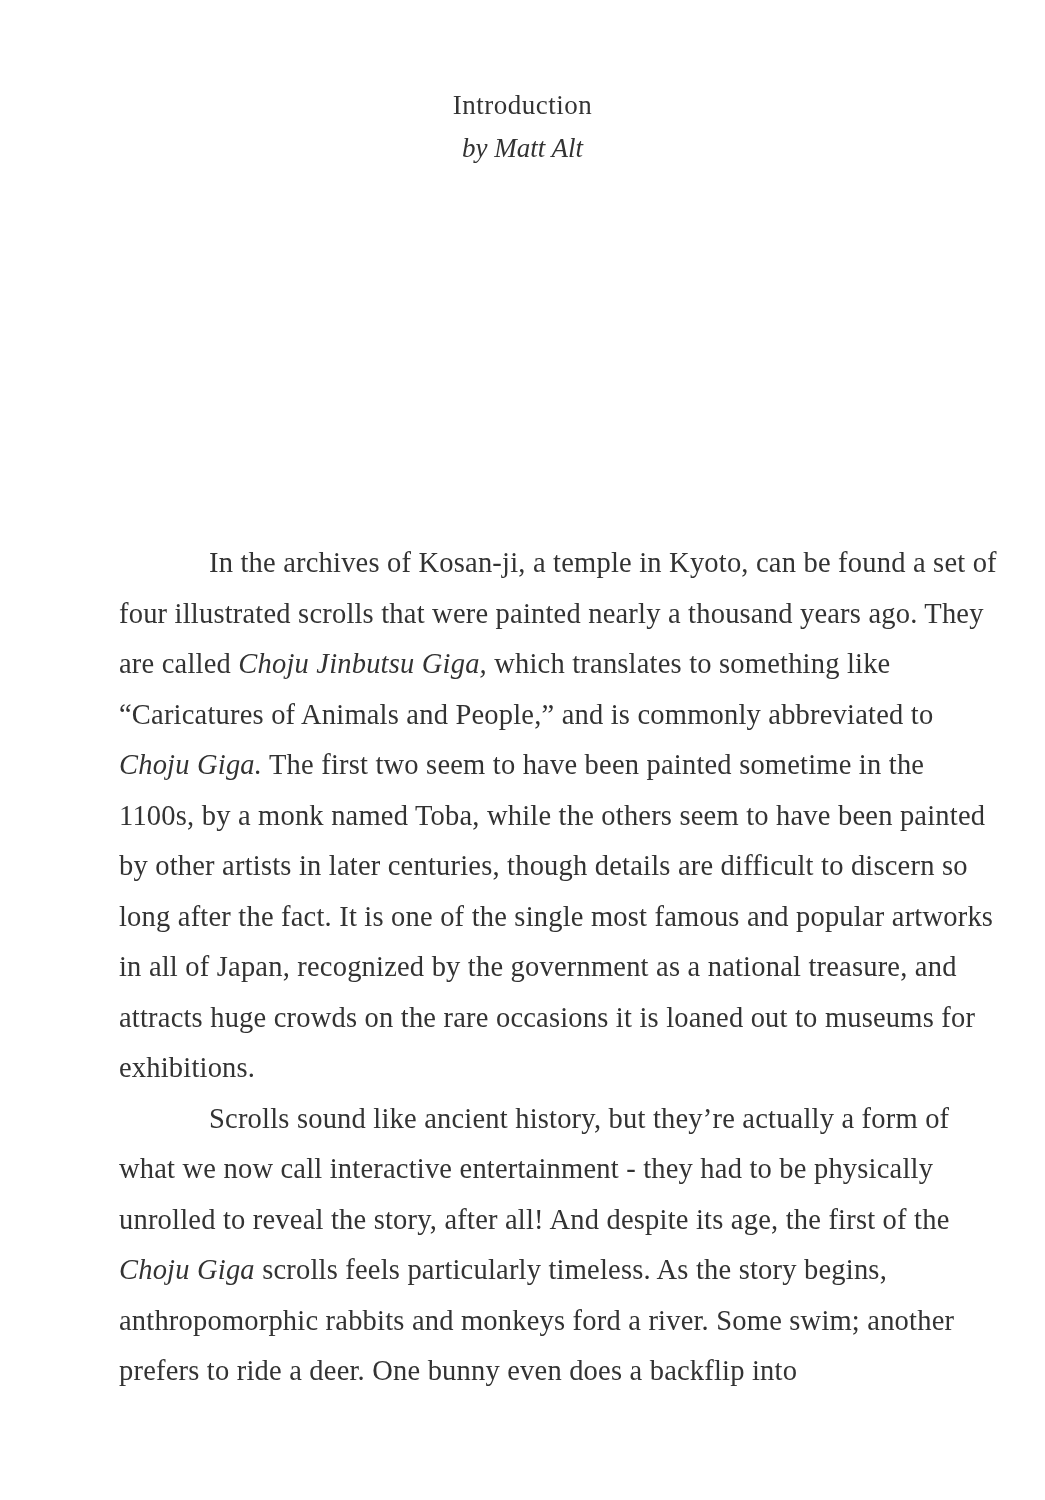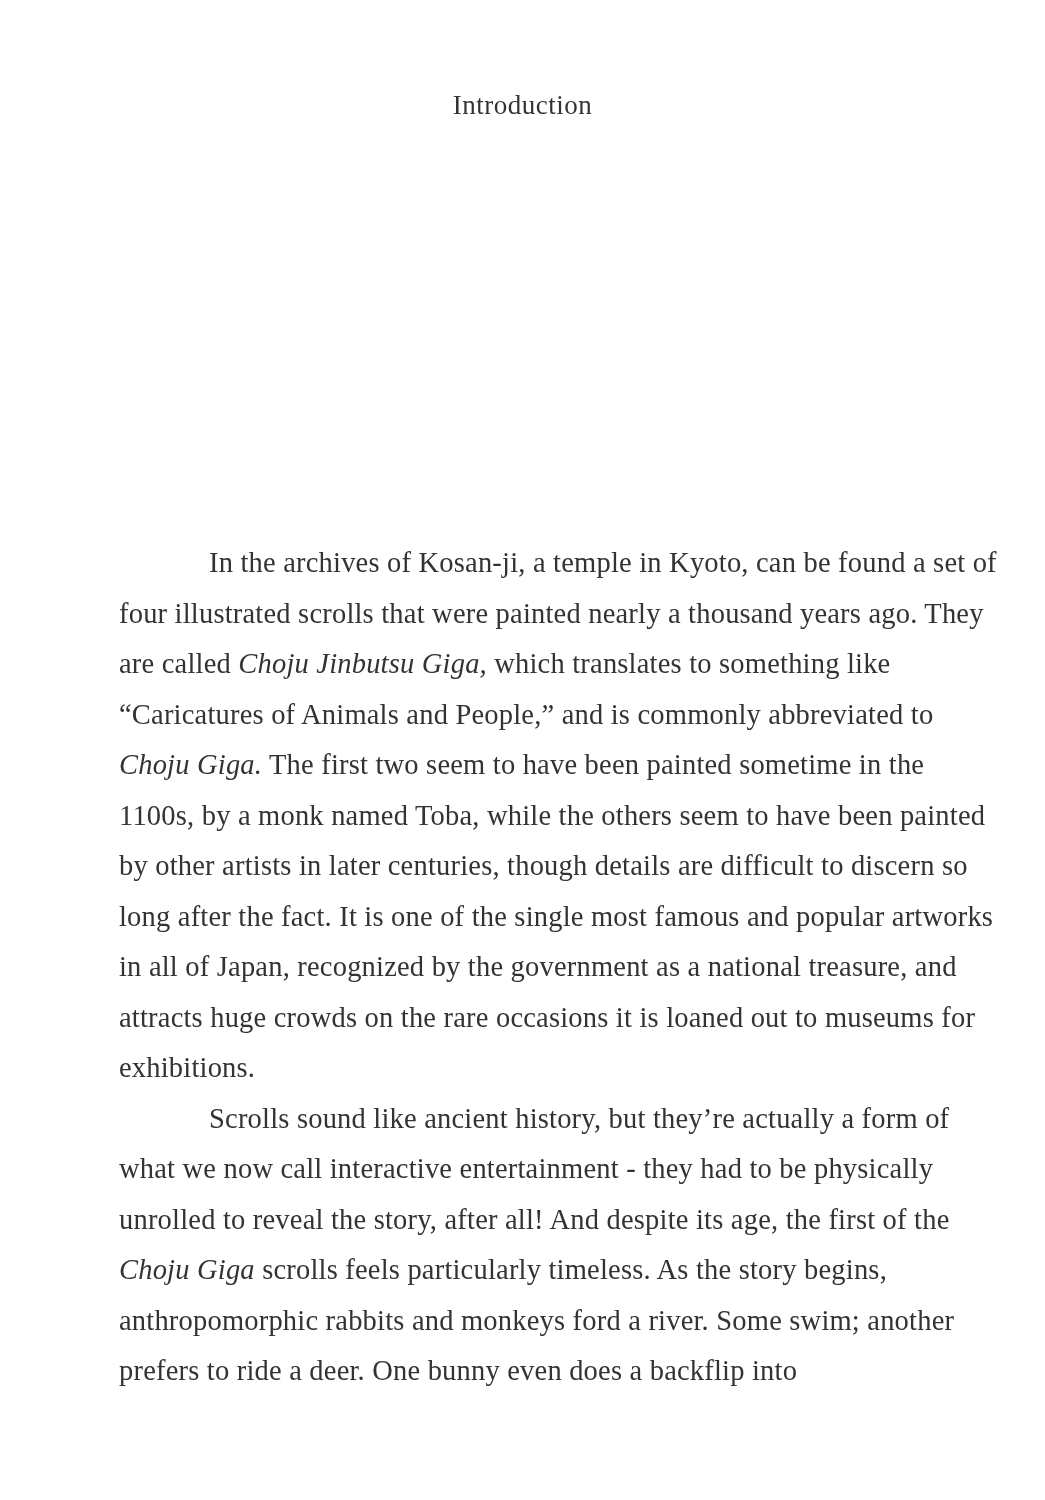--- a/index.html
+++ b/index.html
@@ -49,19 +49,20 @@
   .para em {
     font-style: italic;
   }
 </style>
 </head>
 <body>
 
 <div class="page">
   <div class="heading-block">
     <h1 class="title">Introduction</h1>
+    <div class="byline">by Matt Alt</div>
   </div>
 
   <div class="body-text">
     <p class="para"><span>In the archives of Kosan-ji, a temple in Kyoto, can be found a set of four illustrated scrolls that were painted nearly a thousand years ago. They are called </span><em>Choju Jinbutsu Giga,</em><span> which translates to something like “Caricatures of Animals and People,” and is commonly abbreviated to </span><em>Choju Giga.</em><span> The first two seem to have been painted sometime in the 1100s, by a monk named Toba, while the others seem to have been painted by other artists in later centuries, though details are difficult to discern so long after the fact. It is one of the single most famous and popular artworks in all of Japan, recognized by the government as a national treasure, and attracts huge crowds on the rare occasions it is loaned out to museums for exhibitions.</span></p>
     <p class="para"><span>Scrolls sound like ancient history, but they’re actually a form of what we now call interactive entertainment - they had to be physically unrolled to reveal the story, after all! And despite its age, the first of the </span><em>Choju Giga</em><span> scrolls feels particularly timeless. As the story begins, anthropomorphic rabbits and monkeys ford a river. Some swim; another prefers to ride a deer. One bunny even does a backflip into</span></p>
   </div>
 </div>
 
 </body></html>

